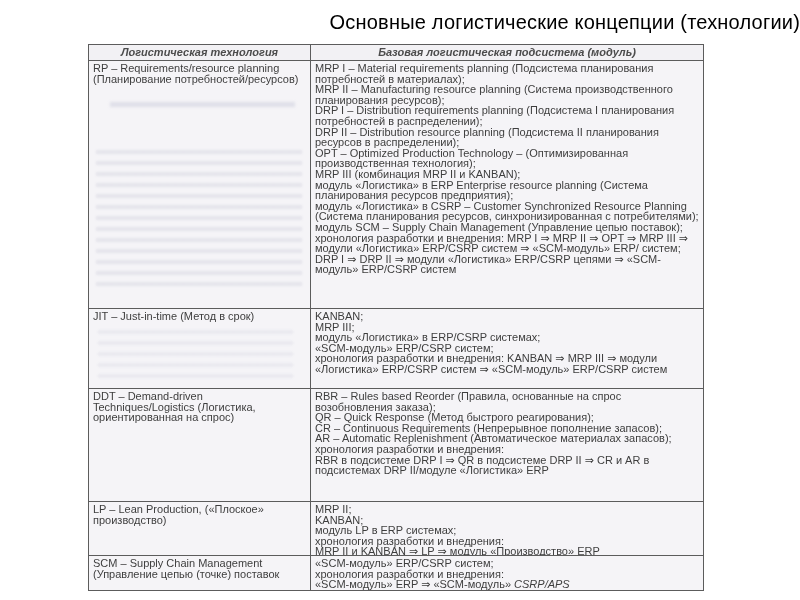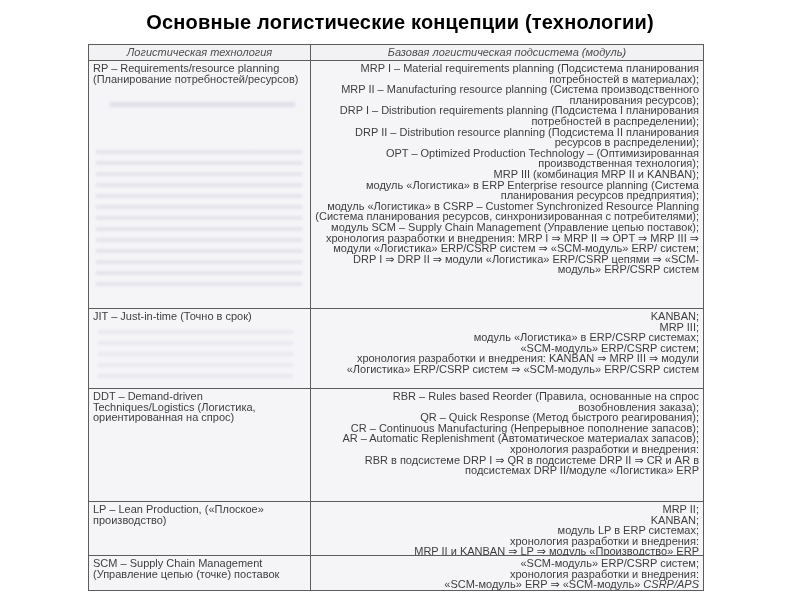--- a/index.html
+++ b/index.html
@@ -5,51 +5,51 @@
   * { margin:0; padding:0; box-sizing:border-box; }
   html,body { width:800px; height:600px; }
   body {
     background:#ffffff;
     font-family:"Liberation Sans", sans-serif;
     position:relative;
     overflow:hidden;
   }
   .slide-title {
     position:absolute; top:11px; left:0; width:100%;
-    text-align:center;
-    font-size:20px; font-weight:bold; color:#000;
+    text-align:right;
+    font-size:20px; font-weight:normal; color:#000;
     letter-spacing:0.2px;
   }
   .table-wrap { position:absolute; left:88px; top:44px; width:615px; }
   table.logistics {
     border-collapse:collapse; table-layout:fixed;
     width:615px; background:#f5f4f7;
   }
   col.c1 { width:222px; }
   col.c2 { width:393px; }
   th, td {
     border:1px solid #5c5c5c;
     vertical-align:top;
     padding:0 4px;
     font-size:11px;
     color:#3e3e3e;
   }
   th {
-    font-style:italic; font-weight:normal;
+    font-style:italic; font-weight:bold;
     text-align:center; color:#4c4c4c;
     height:16px; line-height:15px; overflow:hidden;
     background:#f2f1f4;
   }
   .cellbox { overflow:hidden; line-height:10.6px; padding-top:2px; }
   .r1 { height:247px; }
   .r2 { height:79px;  }
   .r3 { height:112px; }
   .r4 { height:53px;  }
   .r5 { height:34px;  }
-  .module-line { margin:0;text-align:right; }
+  .module-line { margin:0; }
   em { font-style:italic; }
   
   .ghost {
     position:absolute; pointer-events:none;
     background:repeating-linear-gradient(180deg,
       rgba(125,130,165,0.13) 0px, rgba(125,130,165,0.13) 4px,
       rgba(125,130,165,0.0) 4px, rgba(125,130,165,0.0) 11px);
     filter:blur(1.2px);
   }
   .ghost-bar {
@@ -91,41 +91,41 @@
               <div class="module-line">модуль «Логистика» в ERP Enterprise resource planning (Система планирования ресурсов предприятия);</div>
               <div class="module-line">модуль «Логистика» в CSRP – Customer Synchronized Resource Planning (Система планирования ресурсов, синхронизированная с потребителями);</div>
               <div class="module-line">модуль SCM – Supply Chain Management (Управление цепью поставок);</div>
               <div class="module-line">хронология разработки и внедрения: MRP I ⇒ MRP II ⇒ OPT ⇒ MRP III ⇒ модули «Логистика» ERP/CSRP систем ⇒ «SCM-модуль» ERP/ систем;</div>
               <div class="module-line">DRP I ⇒ DRP II ⇒ модули «Логистика» ERP/CSRP цепями ⇒ «SCM-модуль» ERP/CSRP систем</div>
             </div>
           </td>
         </tr>
         <tr>
           <td>
-            <div class="cellbox r2">JIT – Just-in-time  (Точно в срок)</div>
+            <div class="cellbox r2">JIT – Just-in-time  (Метод в срок)</div>
           </td>
           <td>
             <div class="cellbox r2">
               <div class="module-line">KANBAN;</div>
               <div class="module-line">MRP III;</div>
               <div class="module-line">модуль «Логистика» в ERP/CSRP системах;</div>
               <div class="module-line">«SCM-модуль»  ERP/CSRP систем;</div>
               <div class="module-line">хронология разработки и внедрения: KANBAN  ⇒ MRP III ⇒ модули «Логистика» ERP/CSRP систем ⇒ «SCM-модуль» ERP/CSRP систем</div>
             </div>
           </td>
         </tr>
         <tr>
           <td>
             <div class="cellbox r3">DDT – Demand-driven Techniques/Logistics (Логистика, ориентированная на спрос)</div>
           </td>
           <td>
             <div class="cellbox r3">
               <div class="module-line">RBR – Rules based Reorder (Правила, основанные на спрос возобновления заказа);</div>
               <div class="module-line">QR – Quick Response (Метод быстрого реагирования);</div>
-              <div class="module-line">CR – Continuous Manufacturing (Непрерывное пополнение запасов);</div>
+              <div class="module-line">CR – Continuous Requirements (Непрерывное пополнение запасов);</div>
               <div class="module-line">AR – Automatic Replenishment (Автоматическое материалах запасов);</div>
               <div class="module-line">хронология разработки и внедрения:</div>
               <div class="module-line">RBR в подсистеме DRP I ⇒ QR в подсистеме DRP II ⇒ CR и AR в подсистемах DRP II/модуле «Логистика» ERP</div>
             </div>
           </td>
         </tr>
         <tr>
           <td>
             <div class="cellbox r4">LP – Lean Production, («Плоское» производство)</div>
           </td>

